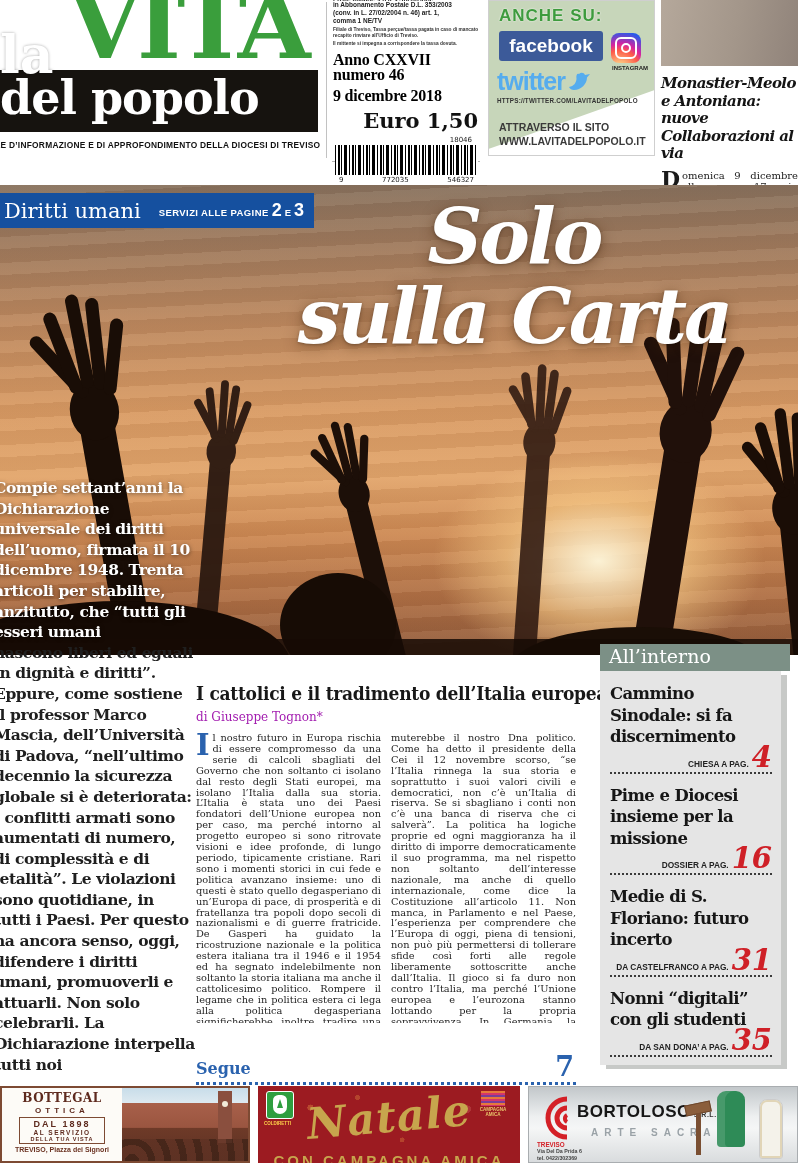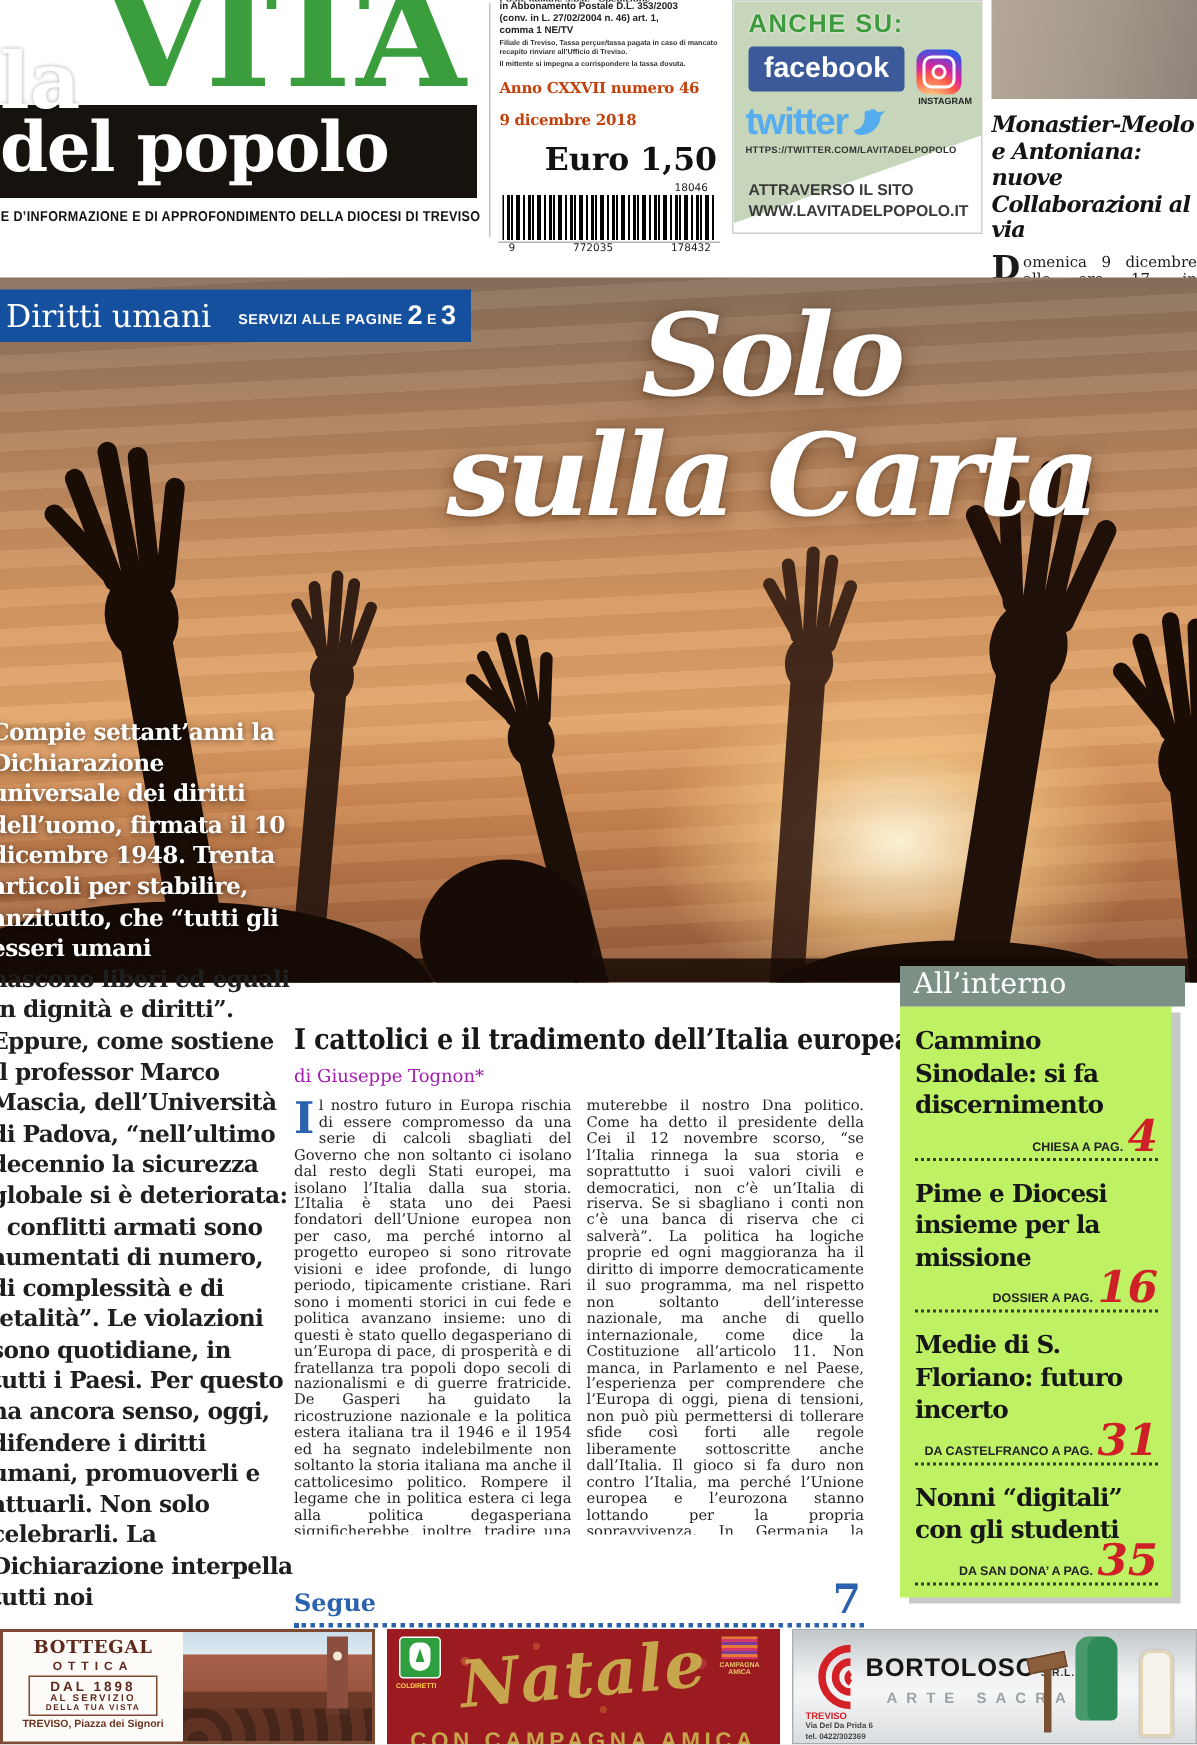--- a/index.html
+++ b/index.html
@@ -24,21 +24,21 @@
              transform:scaleX(.88); transform-origin:left; }
 
   .vrule { left:326px; top:2px; width:1px; height:156px; background:#c2c2c2; }
   .hrule-info { left:332px; top:161px; width:148px; height:1px; background:#b5b5b5; }
 
   
   #infobox { left:333px; top:0; width:147px; }
   .postal-clip { font:bold 6.5px/8px "Liberation Sans",sans-serif; color:#222; margin-top:-4px; overflow:hidden; height:5px; }
   .postal { font:bold 6.5px/8px "Liberation Sans",sans-serif; color:#222; }
   .postal-fine { font:bold 4.8px/5.8px "Liberation Sans",sans-serif; color:#333; margin-top:2px; }
-  .anno { font-weight:bold; font-size:10px; line-height:15px; letter-spacing:-.2px; color:#c2410c; margin-top:6px; }
+  .anno { font-weight:bold; font-size:16px; line-height:15px; letter-spacing:-.2px; color:#000000; margin-top:6px;font-family:Liberation Serif, serif; }
   .price { font-weight:bold; font-size:21px; text-align:right; color:#111; margin-top:5px; padding-right:2px; }
   .barcode { position:relative; height:48px; margin-top:3px; }
   .bc-top { position:absolute; right:8px; top:0; font:7px "DejaVu Sans",sans-serif; color:#222; }
   .bars { position:absolute; left:2px; right:2px; top:9px; bottom:9px;
           background:repeating-linear-gradient(90deg,#000 0 1px,#fff 1px 3px,#000 3px 5px,#fff 5px 6px,#000 6px 7px,#fff 7px 9px,#000 9px 12px,#fff 12px 14px); }
   .bc-digits { position:absolute; left:2px; right:2px; bottom:0; display:flex; justify-content:space-between;
                font:7px "DejaVu Sans",sans-serif; color:#222; padding:0 4px; }
 
   
   #socialbox { left:488px; top:0; width:167px; height:156px; border:1px solid #cfcfcf; background:#fff; }
@@ -105,21 +105,21 @@
   .dropcap-blue { float:left; font-weight:bold; font-size:29px; line-height:25px; color:#2a62ae; padding-right:3px; }
   #segue { left:196px; top:1053px; width:380px; height:32px; }
   .segue-label { position:absolute; left:0; bottom:7px; font-weight:bold; font-size:16px; color:#2a62ae; }
   .segue-num { position:absolute; right:2px; bottom:3px; font-weight:bold; font-size:27px; color:#2a62ae; }
   .segue-dots { position:absolute; left:0; right:0; bottom:0; border-bottom:3px dotted #2a62ae; }
 
   
   #interno { left:600px; top:644px; width:196px; }
   .interno-bar { width:190px; height:27px; background:#7c9086; color:#fff; font-size:19px;
                  padding:1px 0 0 9px; position:relative; z-index:2; }
-  .interno-panel { width:181px; background:#bef264; padding:12px 9px 8px 10px;
+  .interno-panel { width:181px; background:#e5e5e5; padding:12px 9px 8px 10px;
                    box-shadow:6px 4px 0 #c7c9c7; }
   .it-title { font-weight:bold; font-size:16.5px; line-height:21.5px; letter-spacing:-.6px; color:#161616; }
   .it-cap { display:flex; justify-content:flex-end; align-items:baseline; gap:3px; margin-top:-3px; }
   .it-capt { font:bold 8.3px "Liberation Sans",sans-serif; color:#222; }
   .it-page { font-style:italic; font-weight:bold; font-size:29px; line-height:25px; color:#cf2027; }
   .it-dots { border-bottom:2.5px dotted #3a3a3a; margin:2px 0 11px; }
   .it-last { margin-bottom:0; }
 
   
   #ads { left:0; top:1086px; width:798px; height:77px; display:flex; gap:8px; }
@@ -206,21 +206,21 @@
     <div class="postal-fine" data-interactable="false">Il mittente si impegna a corrispondere la tassa dovuta.</div>
     <div class="anno" data-interactable="false">Anno CXXVII numero 46</div>
     <div class="anno" data-interactable="false">9 dicembre 2018</div>
     <div class="price" data-interactable="false">Euro 1,50</div>
     <div class="barcode" data-interactable="false">
       <div class="bc-top" data-interactable="false">18046</div>
       <div class="bars" data-interactable="false"></div>
       <div class="bc-digits" data-interactable="false">
         <span data-interactable="false">9</span>
         <span data-interactable="false">772035</span>
-        <span data-interactable="false">178432</span>
+        <span data-interactable="false">546327</span>
       </div>
     </div>
   </div>
 
   <div id="socialbox" class="abs" data-interactable="false">
     <div class="sage" data-interactable="false"></div>
     <div class="anche" data-interactable="false">ANCHE SU:</div>
     <div class="fb" data-interactable="true">facebook</div>
     <div class="ig" data-interactable="true">
       <div class="ig-inner" data-interactable="false"></div>

